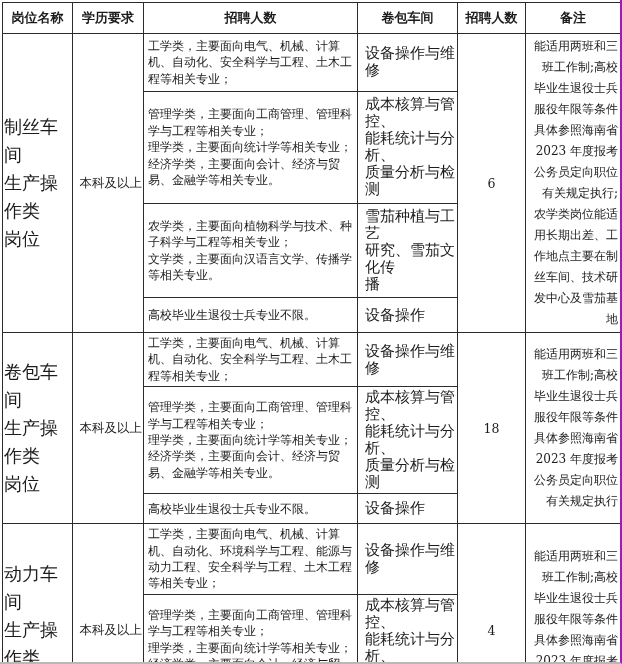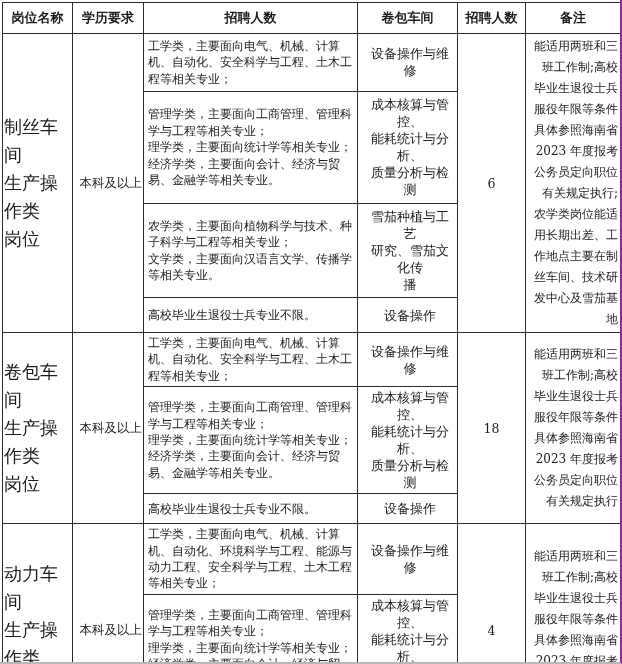--- a/index.html
+++ b/index.html
@@ -49,22 +49,22 @@
   }
   td.major {
     text-align:left;
     font-size:12px;
     line-height:16.4px;
     white-space:pre-line;
     padding:2px 2px 2px 4px;
     margin-left:47px;
   }
   td.direction {
-    text-align:center;
-    font-size:13px;
+    text-align:left;
+    font-size:15px;
     line-height:17px;
     white-space:pre-line;
     padding:2px 2px 2px 7px;
   }
   td.count {
     text-align:center;
     font-size:12.5px;
     padding:1px;
   }
   td.remark {

